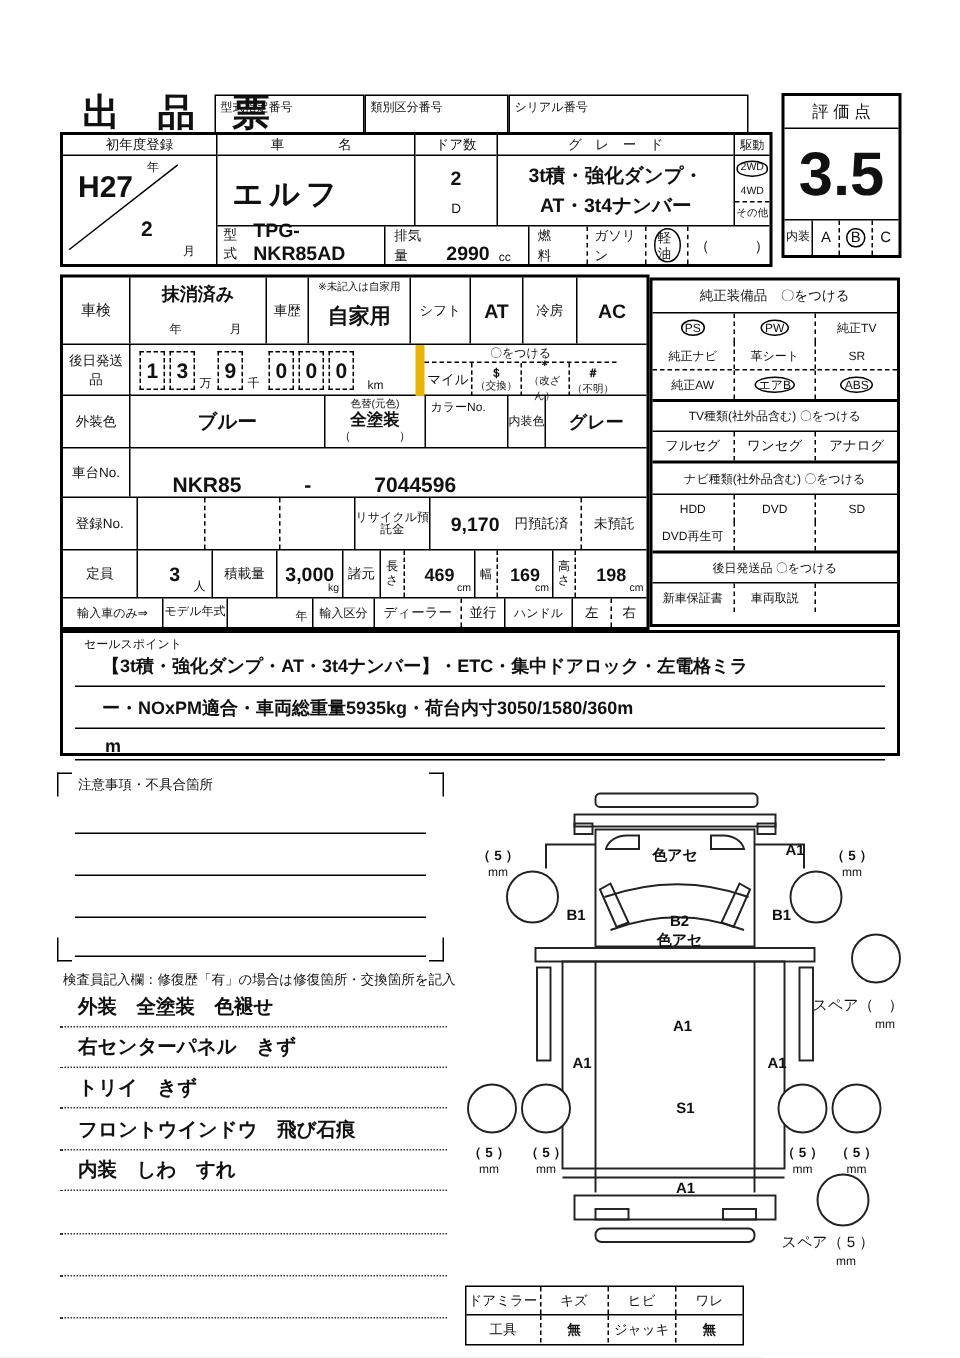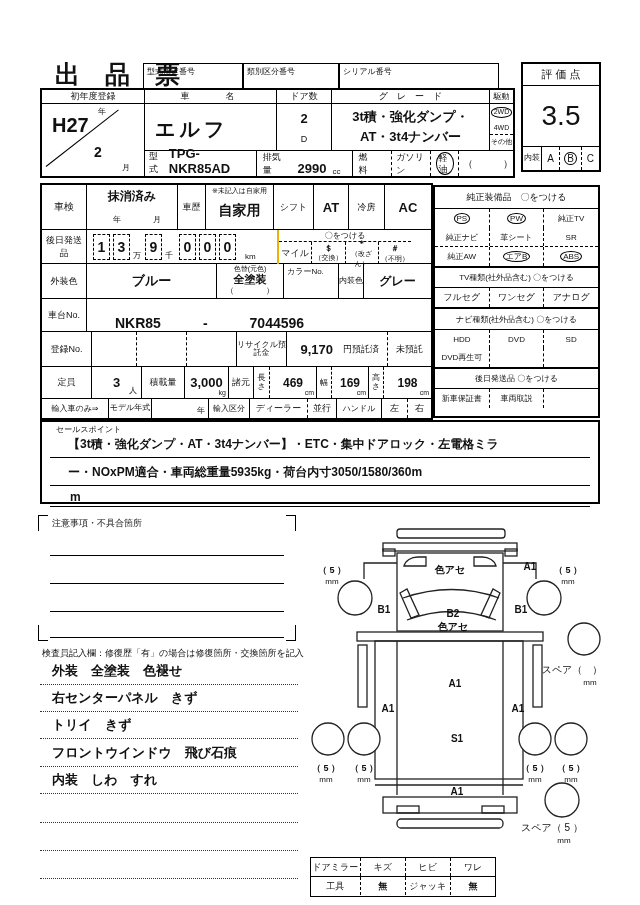--- a/index.html
+++ b/index.html
@@ -38,21 +38,21 @@
   </div>
   <div class="a b1" style="left:243px;top:63px;width:96px;height:26px">
     <span class="s8" style="position:absolute;left:3px;top:2px">類別区分番号</span>
   </div>
   <div class="a b1" style="left:339px;top:63px;width:160px;height:26px">
     <span class="s8" style="position:absolute;left:3px;top:2px">シリアル番号</span>
   </div>
 
   <div class="a box" style="left:521px;top:62px;width:80px;height:110px">
     <div class="c bb s11" style="height:22px">評 価 点</div>
-    <div class="c" style="height:60px;font-size:28px;font-weight:normal">3.5</div>
+    <div class="c" style="height:60px;font-size:41px;font-weight:bold">3.5</div>
     <div class="a bt" style="left:0;bottom:0;width:100%;height:24px;display:flex">
       <div class="c br s8 stack" style="width:19px">内装</div>
       <div class="c s10" style="flex:1">A</div>
       <div class="c s10 bld brd" style="flex:1.2">
           <span class="stamp-s">B</span>
         </div>
       <div class="c s10" style="flex:1">C</div>
     </div>
   </div>
 
@@ -134,21 +134,21 @@
         <div class="digit" style="left:6px">1</div>
         <div class="digit" style="left:26px">3</div>
         <span class="a s8" style="left:46px;bottom:3px">万</span>
         <div class="digit" style="left:58px">9</div>
         <span class="a s8" style="left:78px;bottom:3px">千</span>
         <div class="digit" style="left:92px">0</div>
         <div class="digit" style="left:112px">0</div>
         <div class="digit" style="left:132px">0</div>
         <span class="a s8" style="left:158px;bottom:3px">km</span>
       </div>
-      <div class="a" style="left:235px;top:0;width:134px;height:34px;border-left:2px solid #eab308">
+      <div class="a" style="left:235px;top:0;width:134px;height:34px;border-left:6px solid #eab308">
         <div class="c s8 bbd" style="height:12px">〇をつける</div>
         <div style="display:flex;height:22px">
           <div class="c s9 brd" style="flex:1">マイル</div>
           <div class="c brd stack" style="flex:1;flex-direction:column">
             <span class="s8 bold">＄</span>
             <span class="s7">（交換）</span>
           </div>
           <div class="c brd" style="flex:1;flex-direction:column">
             <span class="s8 bold">＊</span>
             <span class="s7">（改ざん）</span>

